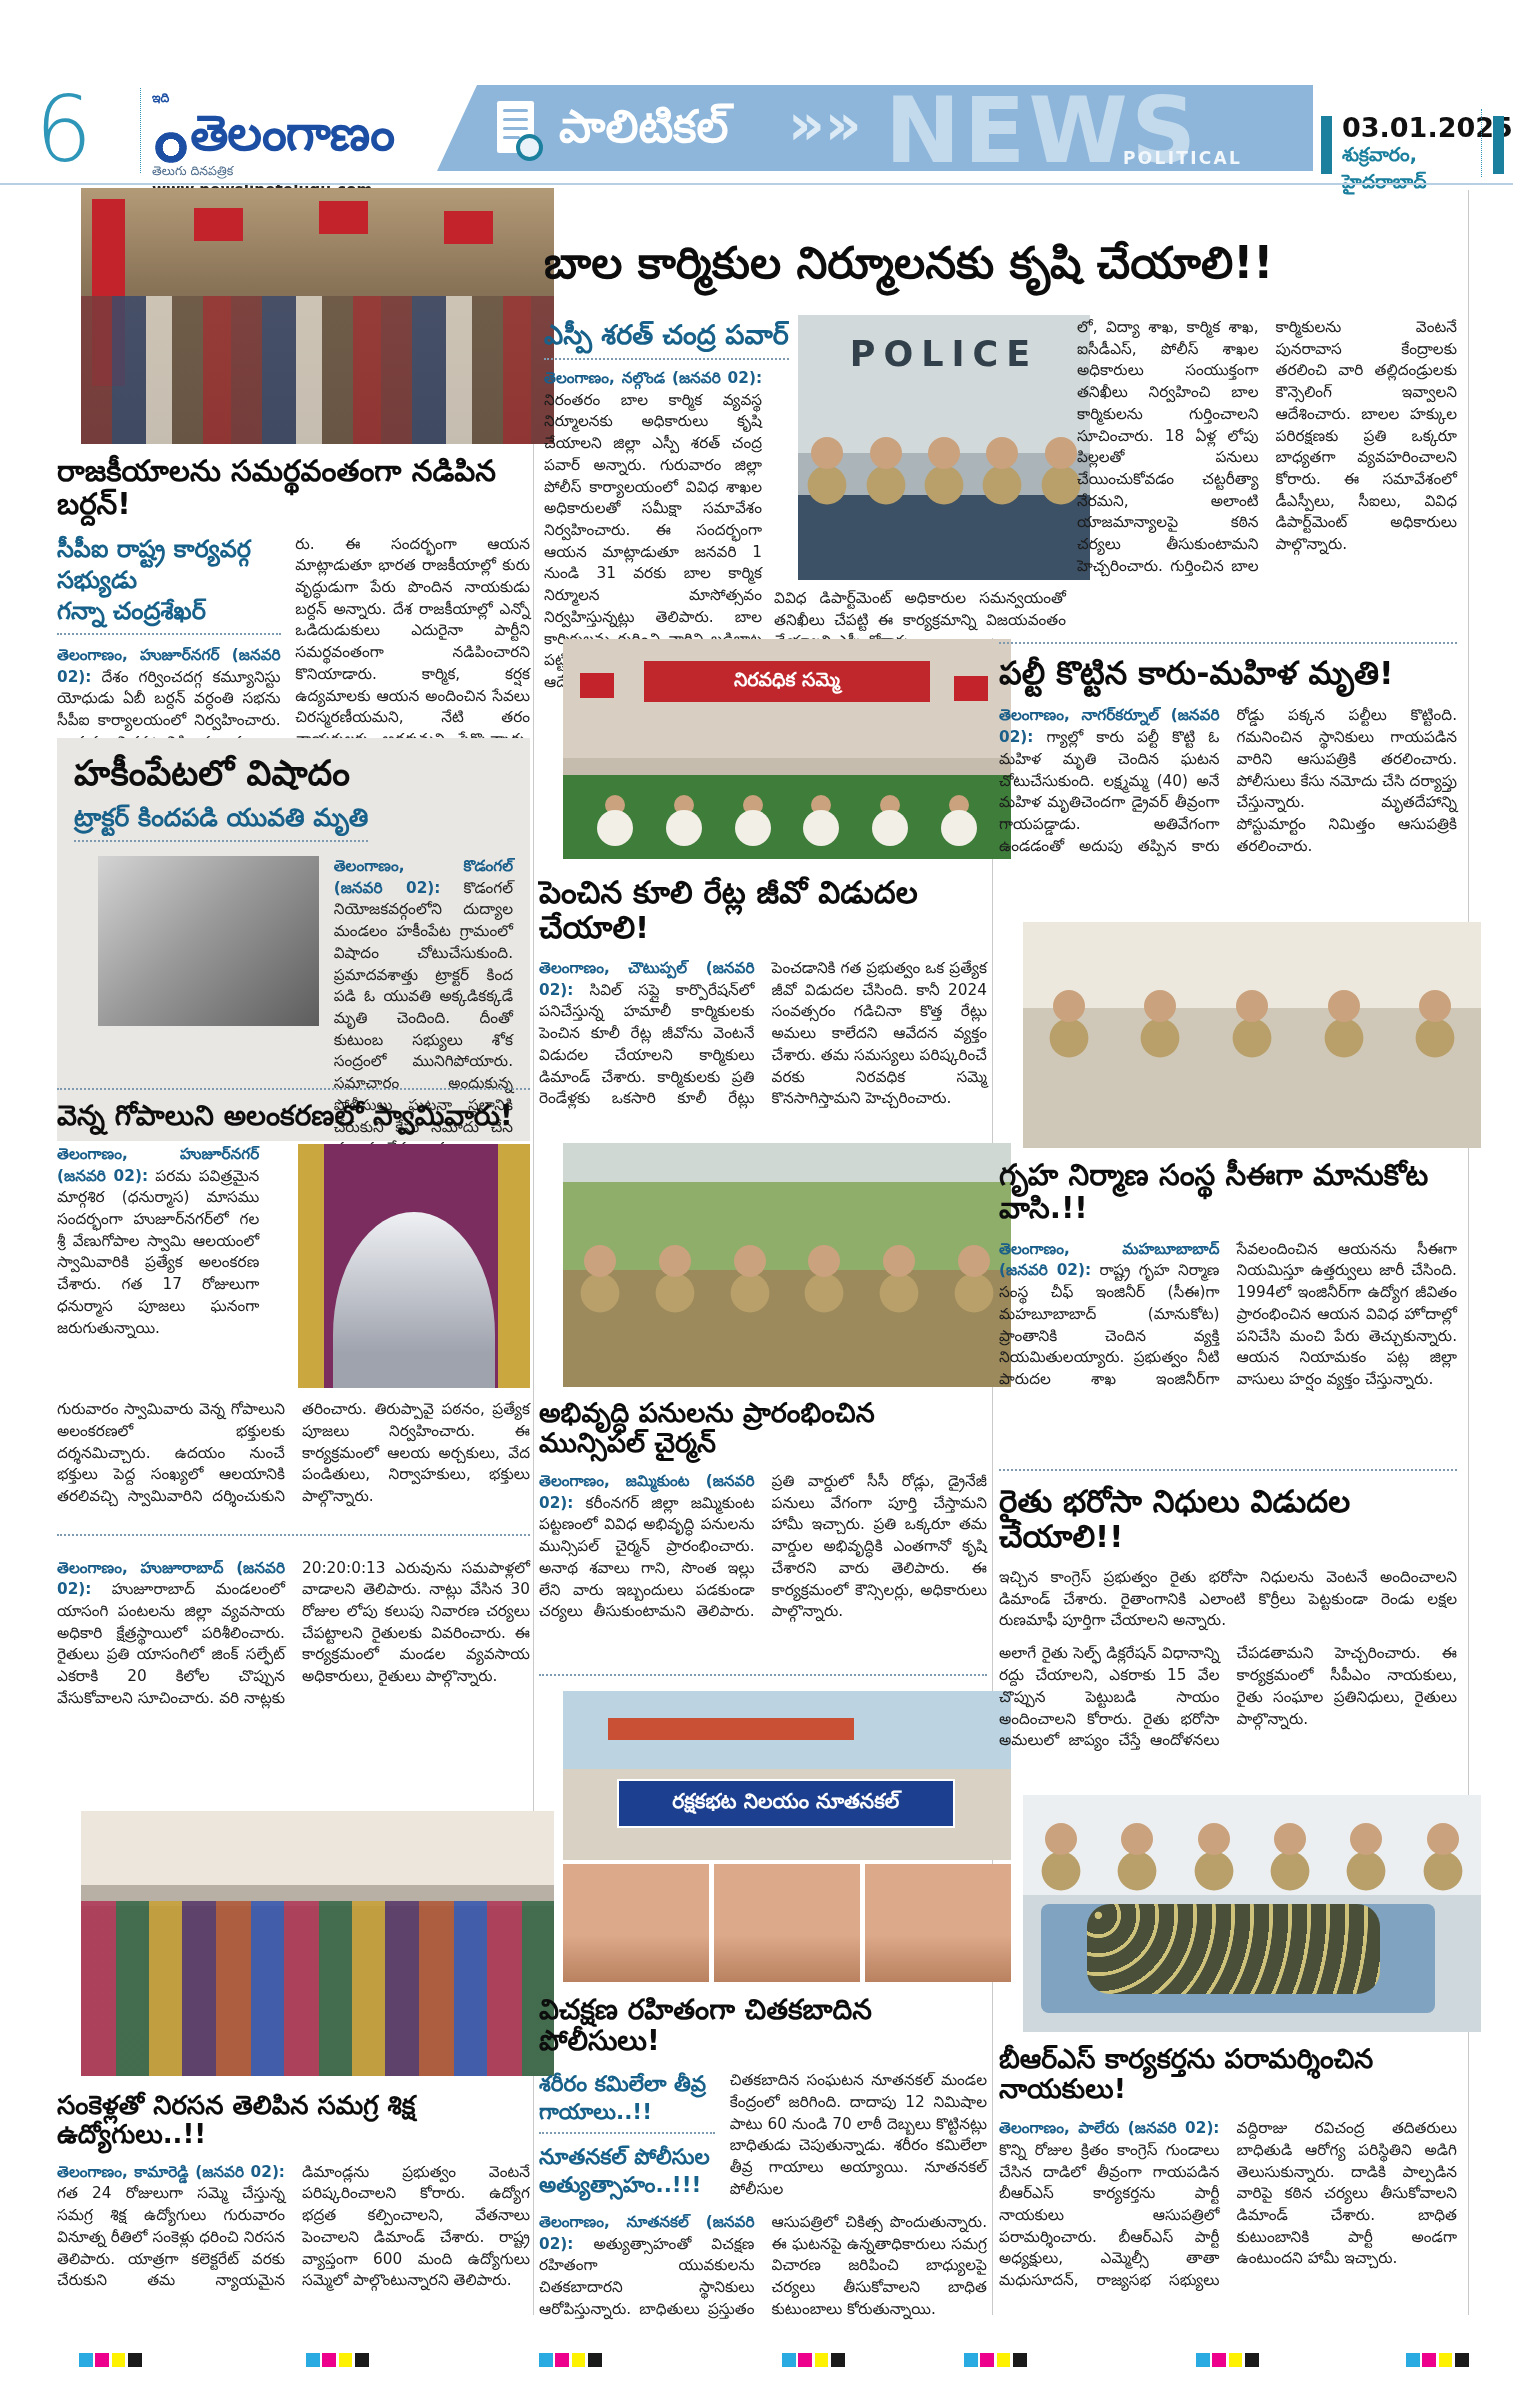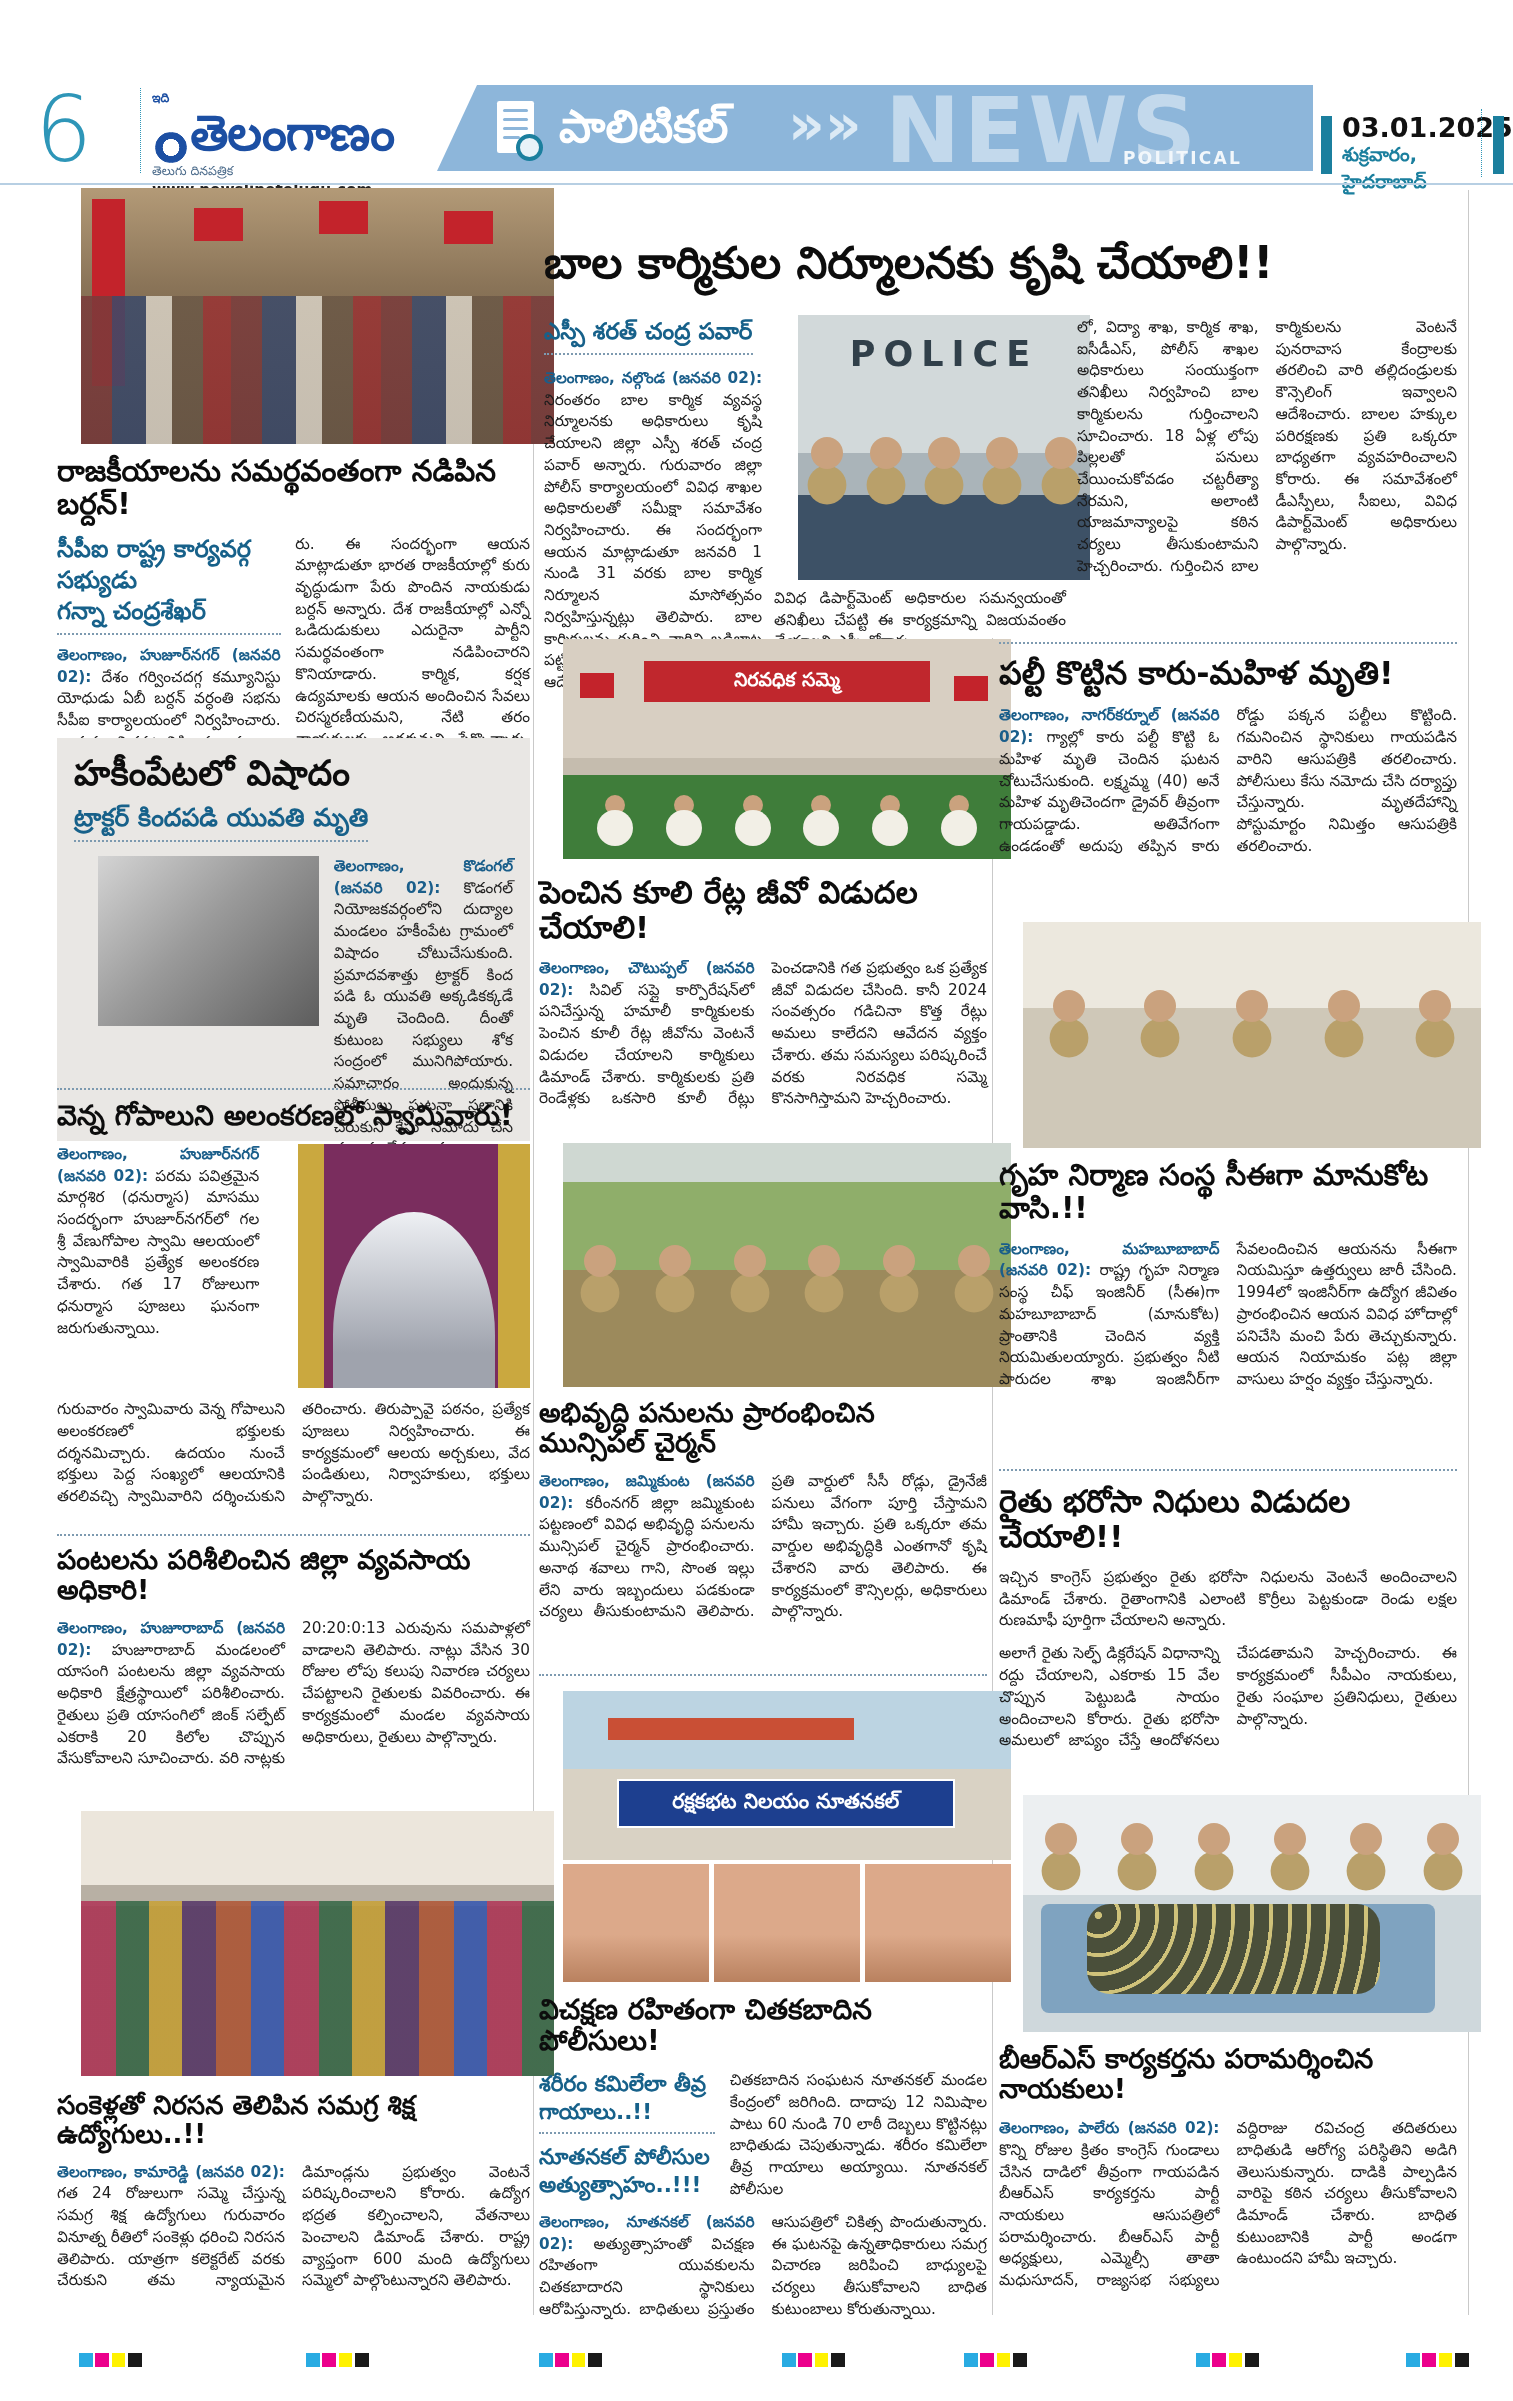--- a/index.html
+++ b/index.html
@@ -178,42 +178,41 @@
       <div class="photo ph-deity" style="position:relative;width:232px;height:244px;flex:none;">
         <div class="arch"></div>
       </div>
     </div>
     <div class="body cols2" style="margin-top:11.3px;">గురువారం స్వామివారు వెన్న గోపాలుని అలంకరణలో భక్తులకు దర్శనమిచ్చారు. ఉదయం నుంచే భక్తులు పెద్ద సంఖ్యలో ఆలయానికి తరలివచ్చి స్వామివారిని దర్శించుకుని తరించారు. తిరుప్పావై పఠనం, ప్రత్యేక పూజలు నిర్వహించారు. ఈ కార్యక్రమంలో ఆలయ అర్చకులు, వేద పండితులు, నిర్వాహకులు, భక్తులు పాల్గొన్నారు.</div>
   </section>
 
   <div class="abs hsep" style="left:57px;top:1534px;width:473px;"></div>
 
   <section class="abs" style="left:57px;top:1545px;width:473px;">
-    <h2 class="headline" style="font-size:27px;">పంటలను పరిశీలించిన జిల్లా వ్యవసాయ అధికారి!</h2>
     <div class="body cols2" style="margin-top:12.5px;">
       <span class="dl">తెలంగాణం, హుజూరాబాద్ (జనవరి 02):</span>
       <span>హుజూరాబాద్ మండలంలో యాసంగి పంటలను జిల్లా వ్యవసాయ అధికారి క్షేత్రస్థాయిలో పరిశీలించారు. రైతులు ప్రతి యాసంగిలో జింక్ సల్ఫేట్ ఎకరాకి 20 కిలోల చొప్పున వేసుకోవాలని సూచించారు. వరి నాట్లకు 20:20:0:13 ఎరువును సమపాళ్లలో వాడాలని తెలిపారు. నాట్లు వేసిన 30 రోజుల లోపు కలుపు నివారణ చర్యలు చేపట్టాలని రైతులకు వివరించారు. ఈ కార్యక్రమంలో మండల వ్యవసాయ అధికారులు, రైతులు పాల్గొన్నారు.</span>
     </div>
   </section>
 
   <div class="photo ph-chains" style="left:57px;top:1811px;width:473px;height:265px;">
     <div class="sarees"></div>
   </div>
 
   <section class="abs" style="left:57px;top:2091px;width:473px;">
     <h2 class="headline" style="font-size:26px;">సంకెళ్లతో నిరసన తెలిపిన సమగ్ర శిక్ష ఉద్యోగులు..!!</h2>
     <div class="body cols2" style="margin-top:12.5px;">
       <span class="dl">తెలంగాణం, కామారెడ్డి (జనవరి 02):</span>
       <span>గత 24 రోజులుగా సమ్మె చేస్తున్న సమగ్ర శిక్ష ఉద్యోగులు గురువారం వినూత్న రీతిలో సంకెళ్లు ధరించి నిరసన తెలిపారు. యాత్రగా కలెక్టరేట్ వరకు చేరుకుని తమ న్యాయమైన డిమాండ్లను ప్రభుత్వం వెంటనే పరిష్కరించాలని కోరారు. ఉద్యోగ భద్రత కల్పించాలని, వేతనాలు పెంచాలని డిమాండ్ చేశారు. రాష్ట్ర వ్యాప్తంగా 600 మంది ఉద్యోగులు సమ్మెలో పాల్గొంటున్నారని తెలిపారు.</span>
     </div>
   </section>
 
   <section>
     <h1 class="abs headline" style="left:544px;top:238px;width:913px;font-size:44px;">బాల కార్మికుల నిర్మూలనకు కృషి చేయాలి!!</h1>
-    <div class="abs subhead dotline" style="left:544px;top:317px;font-size:23px;display:inline-block;">ఎస్పీ శరత్ చంద్ర పవార్</div>
+    <div class="abs subhead dotline" style="left:544px;top:317px;font-size:27px;display:inline-block;">ఎస్పీ శరత్ చంద్ర పవార్</div>
 
     <div class="abs body" style="left:544px;top:368px;width:218px;height:261px;">
       <span class="dl">తెలంగాణం, నల్గొండ (జనవరి 02):</span>
       <span>నిరంతరం బాల కార్మిక వ్యవస్థ నిర్మూలనకు అధికారులు కృషి చేయాలని జిల్లా ఎస్పీ శరత్ చంద్ర పవార్ అన్నారు. గురువారం జిల్లా పోలీస్ కార్యాలయంలో వివిధ శాఖల అధికారులతో సమీక్షా సమావేశం నిర్వహించారు. ఈ సందర్భంగా ఆయన మాట్లాడుతూ జనవరి 1 నుండి 31 వరకు బాల కార్మిక నిర్మూలన మాసోత్సవం నిర్వహిస్తున్నట్లు తెలిపారు. బాల కార్మికులను గుర్తించి వారిని బడిబాట పట్టించాలని అధికారులను ఆదేశించారు.</span>
     </div>
 
     <div class="photo ph-police" style="left:774px;top:315px;width:292px;height:265px;">
       <div class="ptxt">POLICE</div>
       <div class="pgroup" style="top:46%;">
           <b></b>

